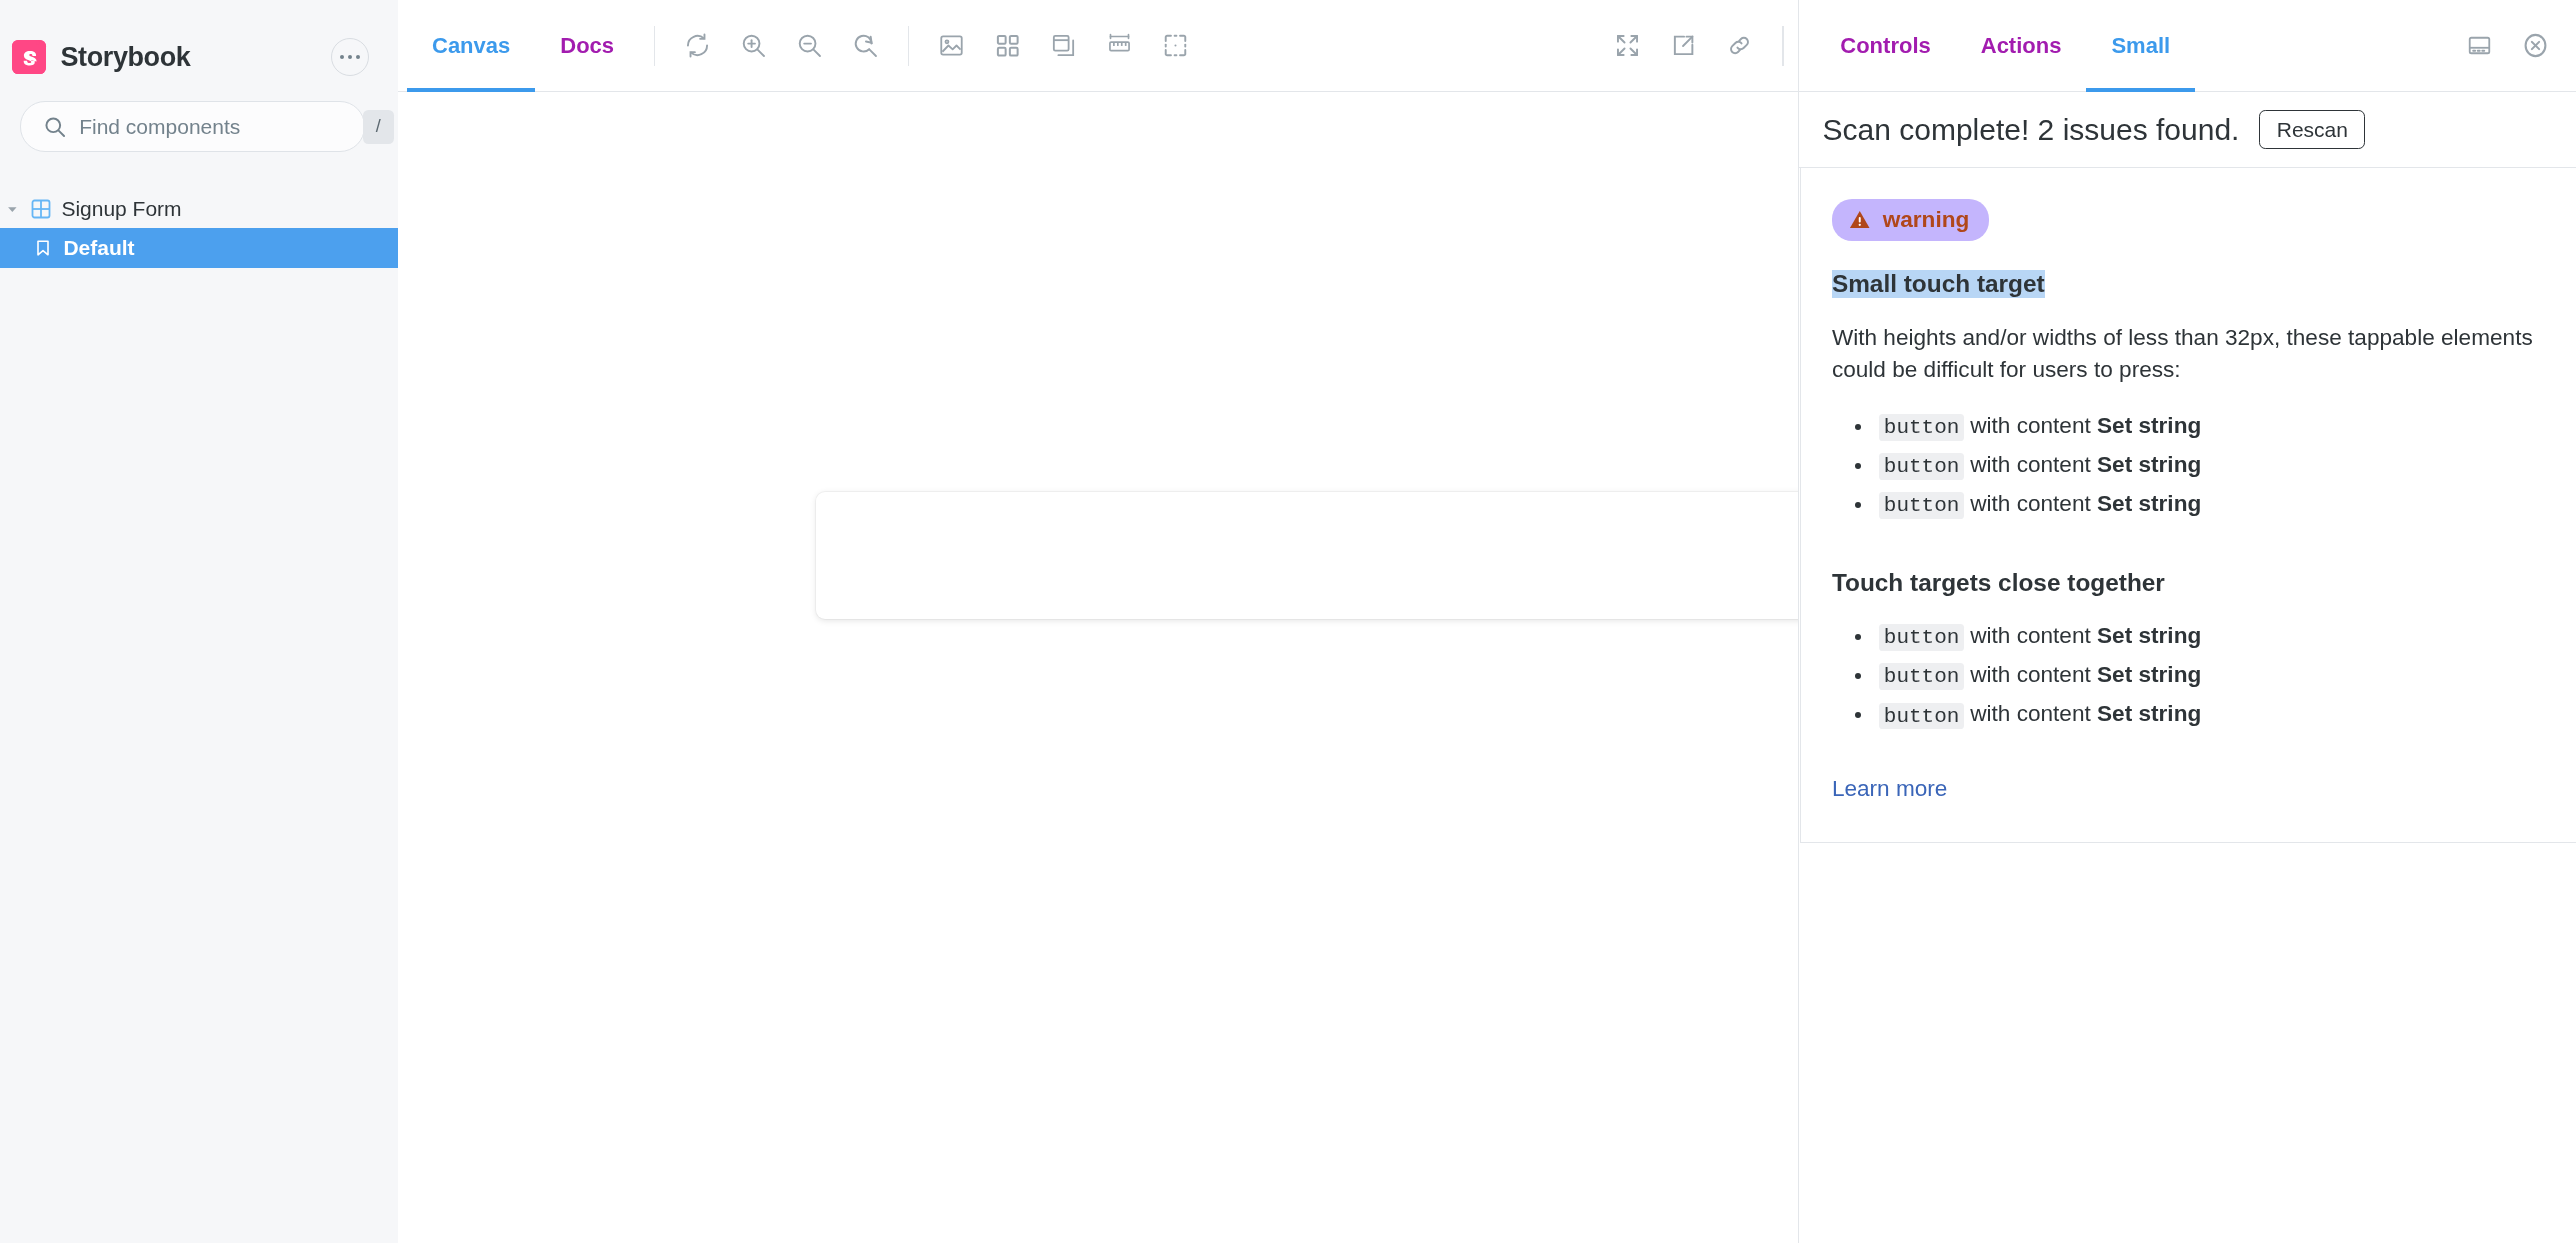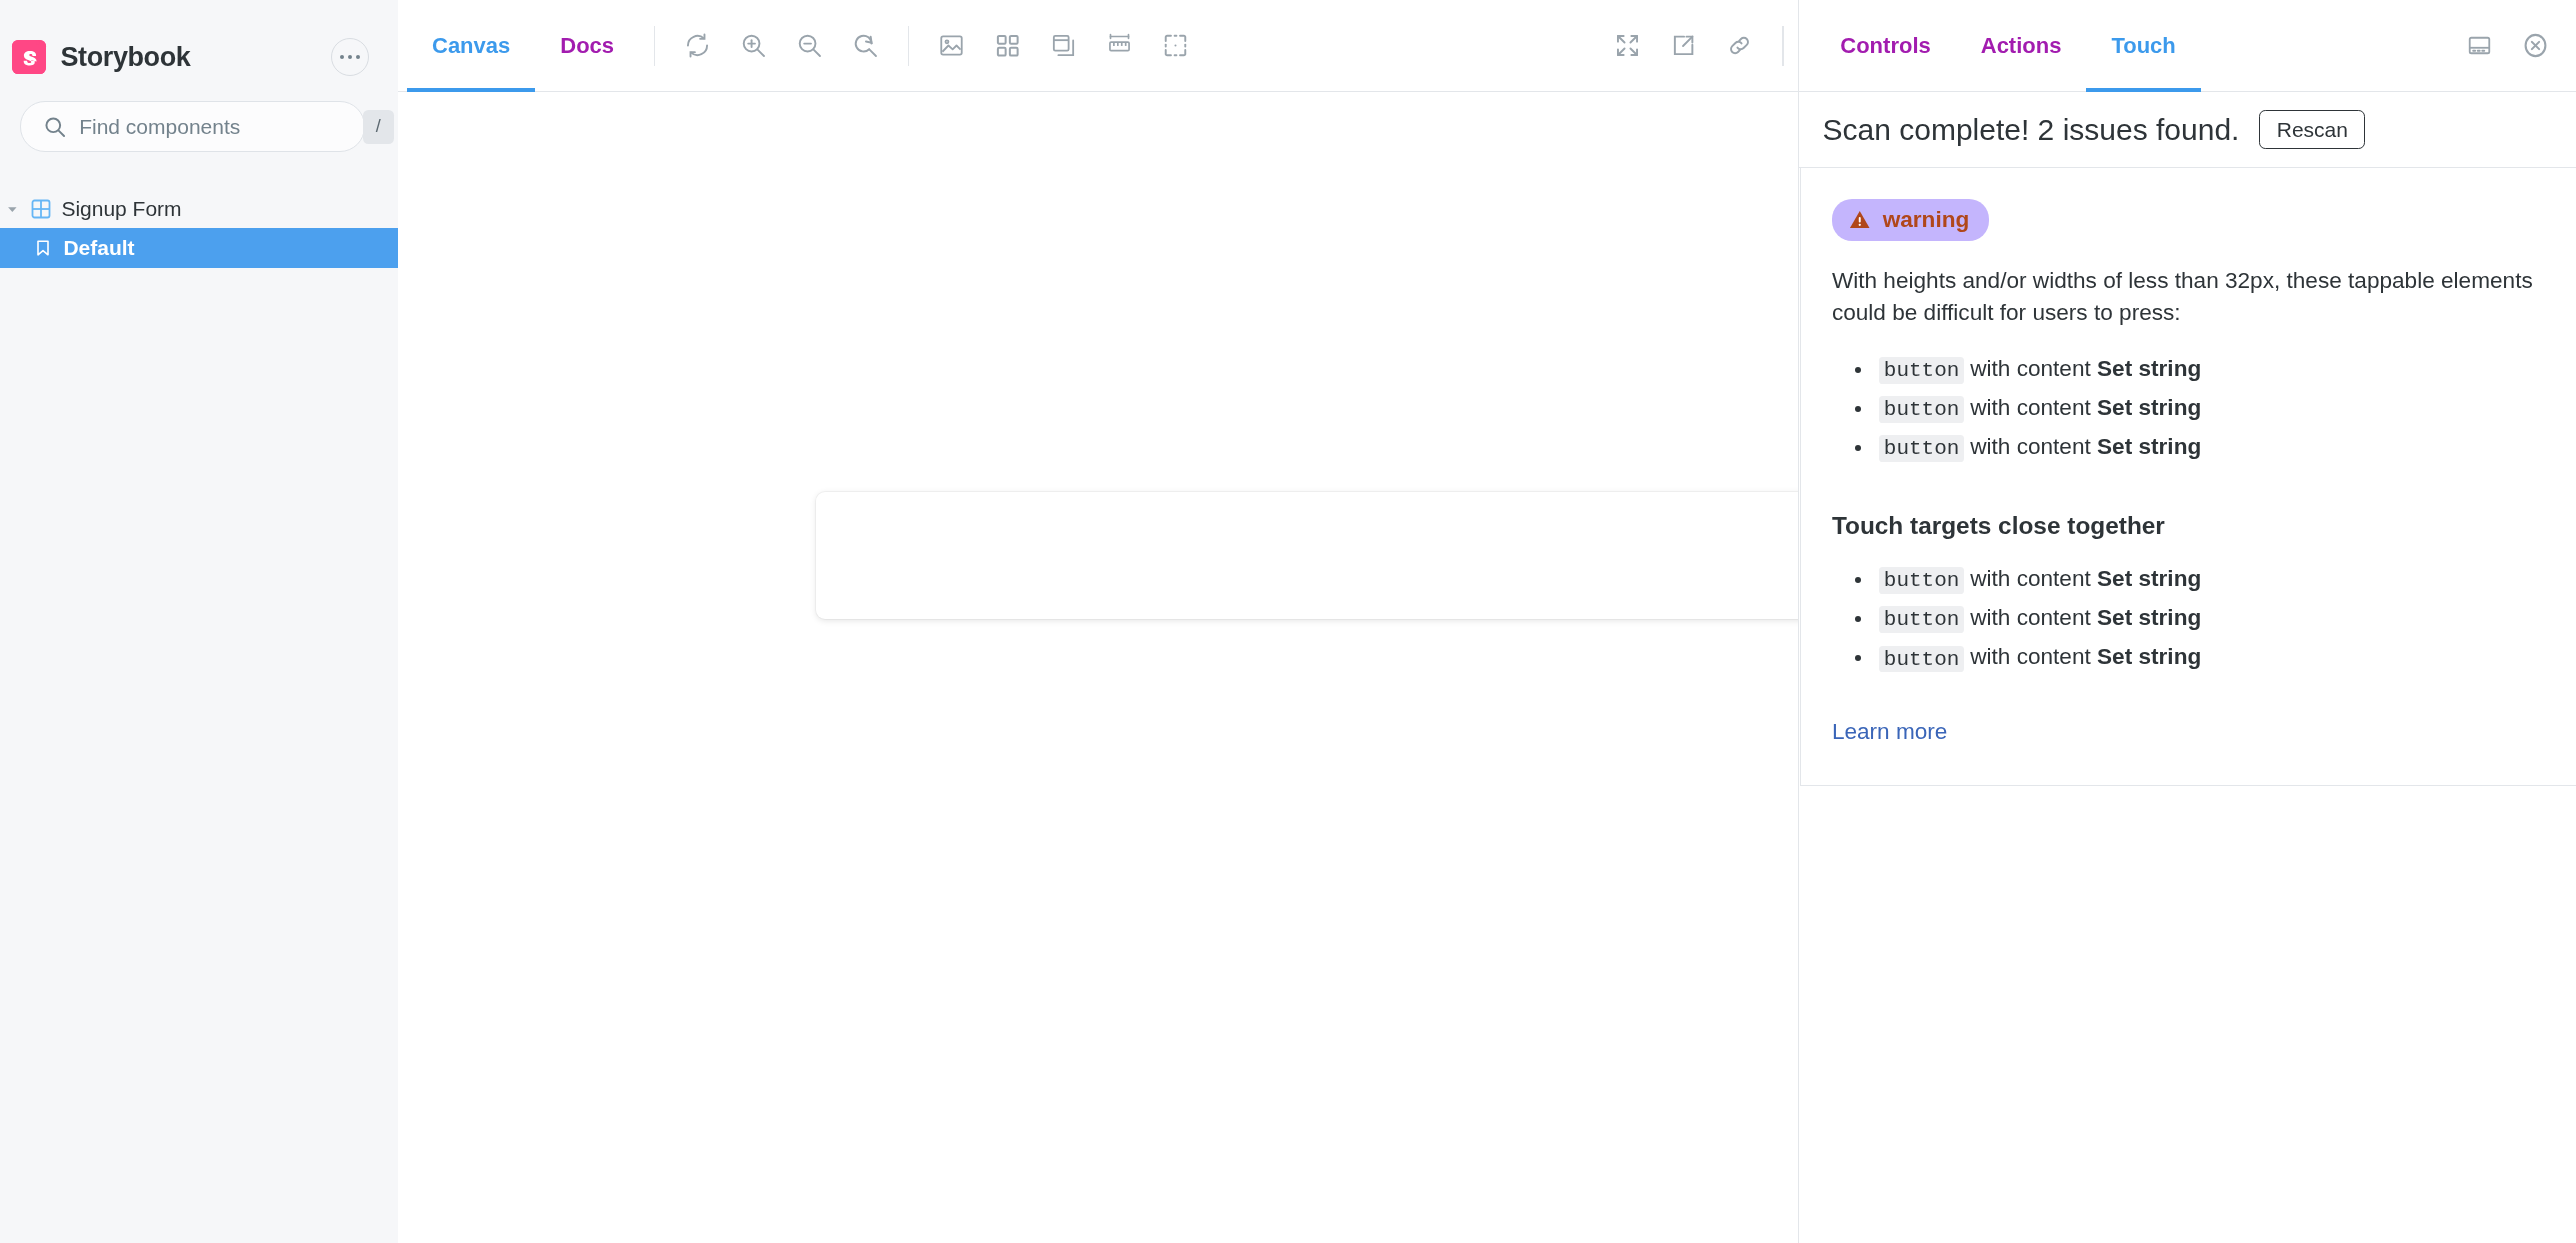--- a/index.html
+++ b/index.html
@@ -592,21 +592,21 @@
   <aside id="panel">
 
     <div class="panel-tabs">
       <div class="tab">
         <span>Controls</span>
       </div>
       <div class="tab">
         <span>Actions</span>
       </div>
       <div class="tab active">
-        <span>Touch</span>
+        <span>Small</span>
       </div>
 
       <span class="spacer"></span>
 
       <button class="ibtn">
         <svg width="25" height="25" viewBox="0 0 22 22" fill="none" stroke="#9AA4AC" stroke-width="1.6">
           <rect x="2.4" y="4.2" width="17.2" height="13.6" rx="1.4"></rect>
           <line x1="2.4" y1="13" x2="19.6" y2="13"></line>
           <line x1="5.4" y1="15.6" x2="7.2" y2="15.6" stroke-linecap="round"></line>
           <line x1="9.4" y1="15.6" x2="11.2" y2="15.6" stroke-linecap="round"></line>
@@ -634,20 +634,23 @@
           <span>
             <svg width="23.5" height="23.5" viewBox="0 0 24 24">
               <path d="M12 3.1 22 20.3H2Z" fill="#B0471A"></path>
               <rect x="11" y="9.2" width="2" height="5.6" rx="1" fill="#FFFFFF"></rect>
               <circle cx="12" cy="17.2" r="1.15" fill="#FFFFFF"></circle>
             </svg>
           </span>
           <span>warning</span>
         </span>
 
+        <div>
+          <span class="issue-title selected">Small touch target</span>
+        </div>
 
         <p class="issue-desc">With heights and/or widths of less than 32px, these tappable elements could be difficult for users to press:</p>
 
         <ul class="issue-list">
           <li>
             <code class="tag">button</code>
             <span>with content</span>
             <span class="strong">Set string</span>
           </li>
           <li>

